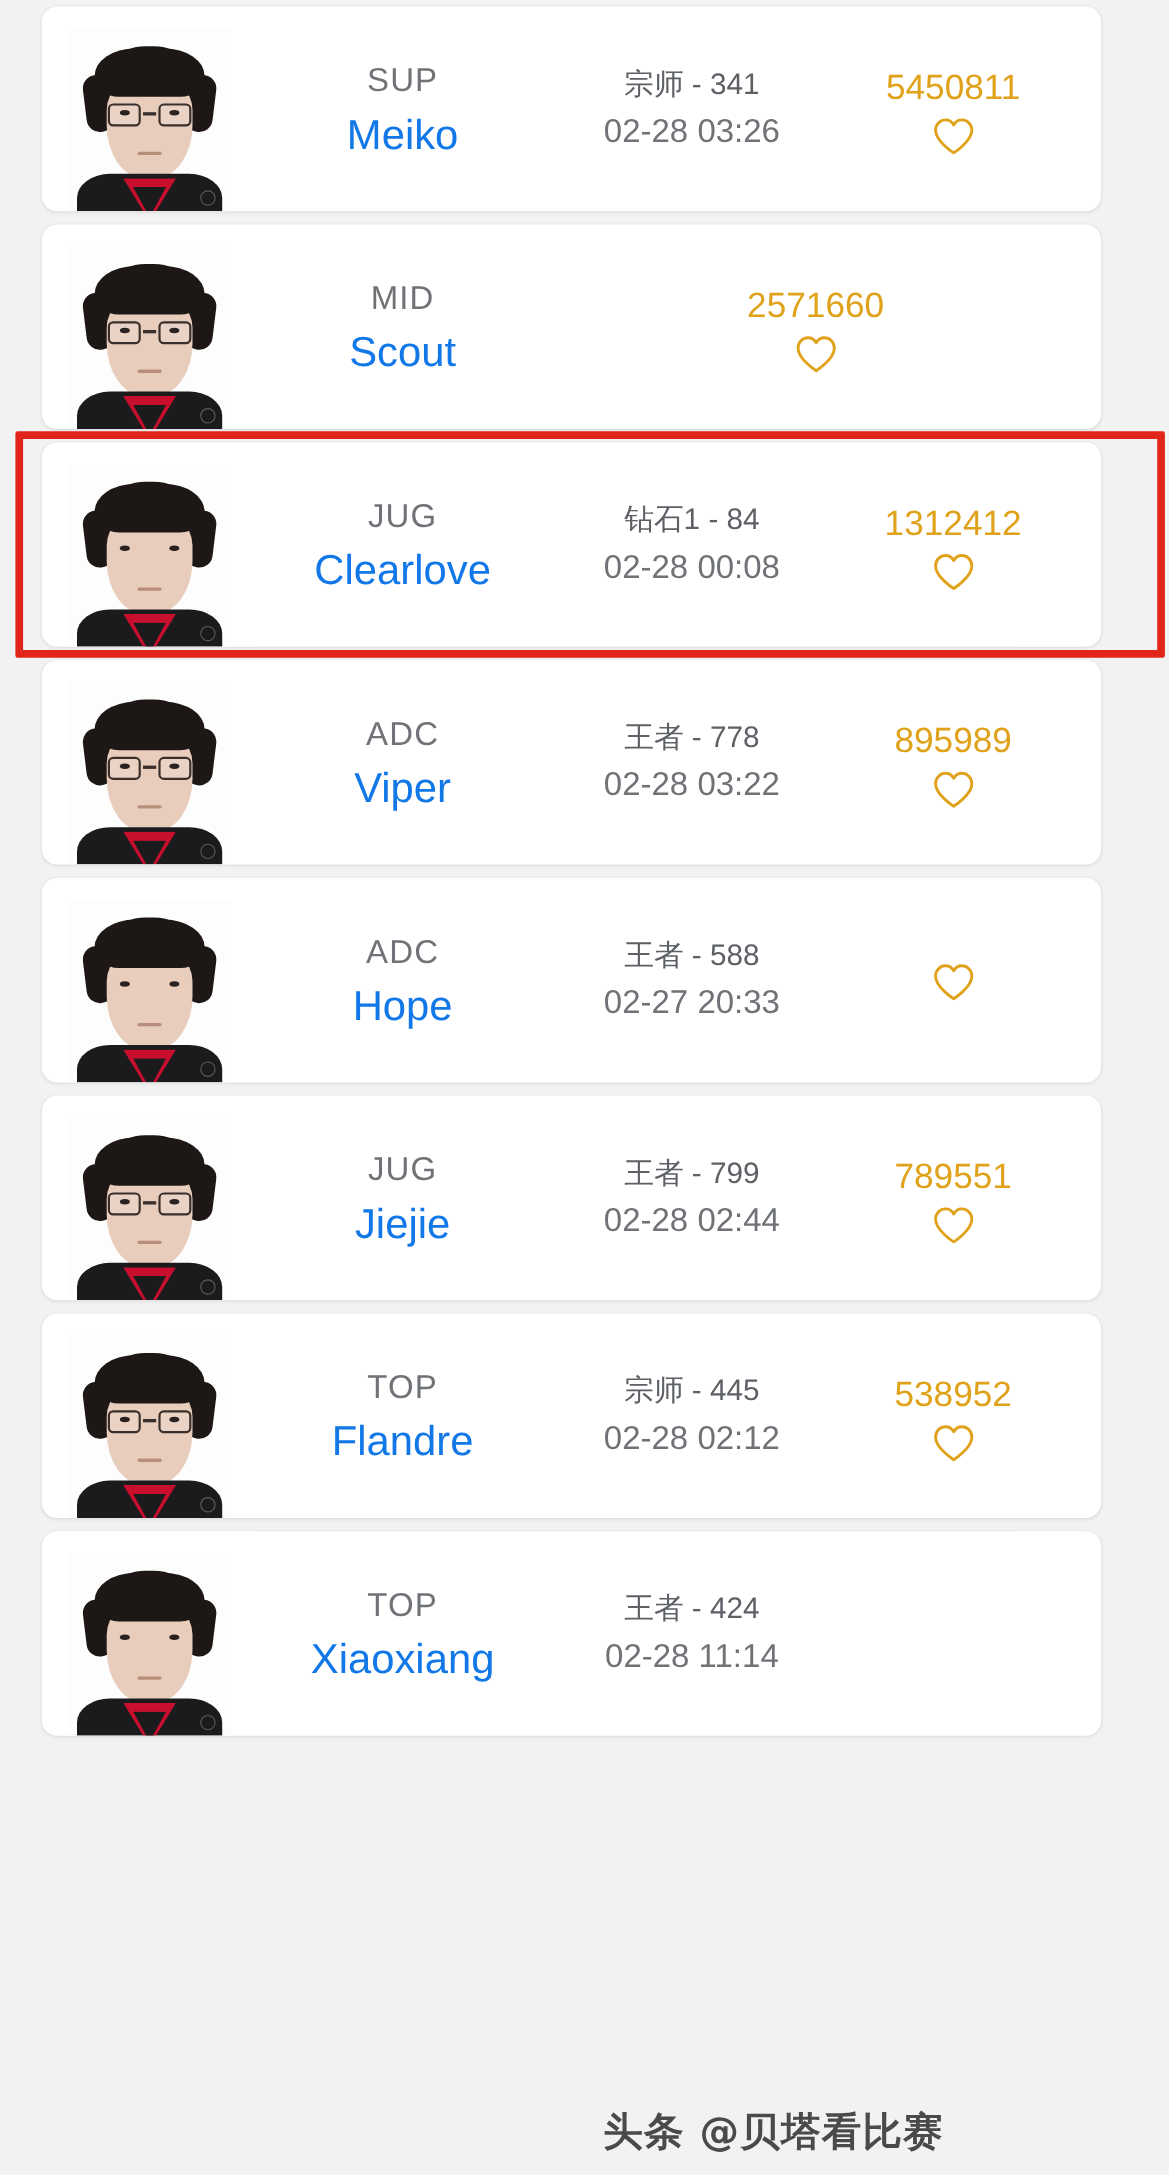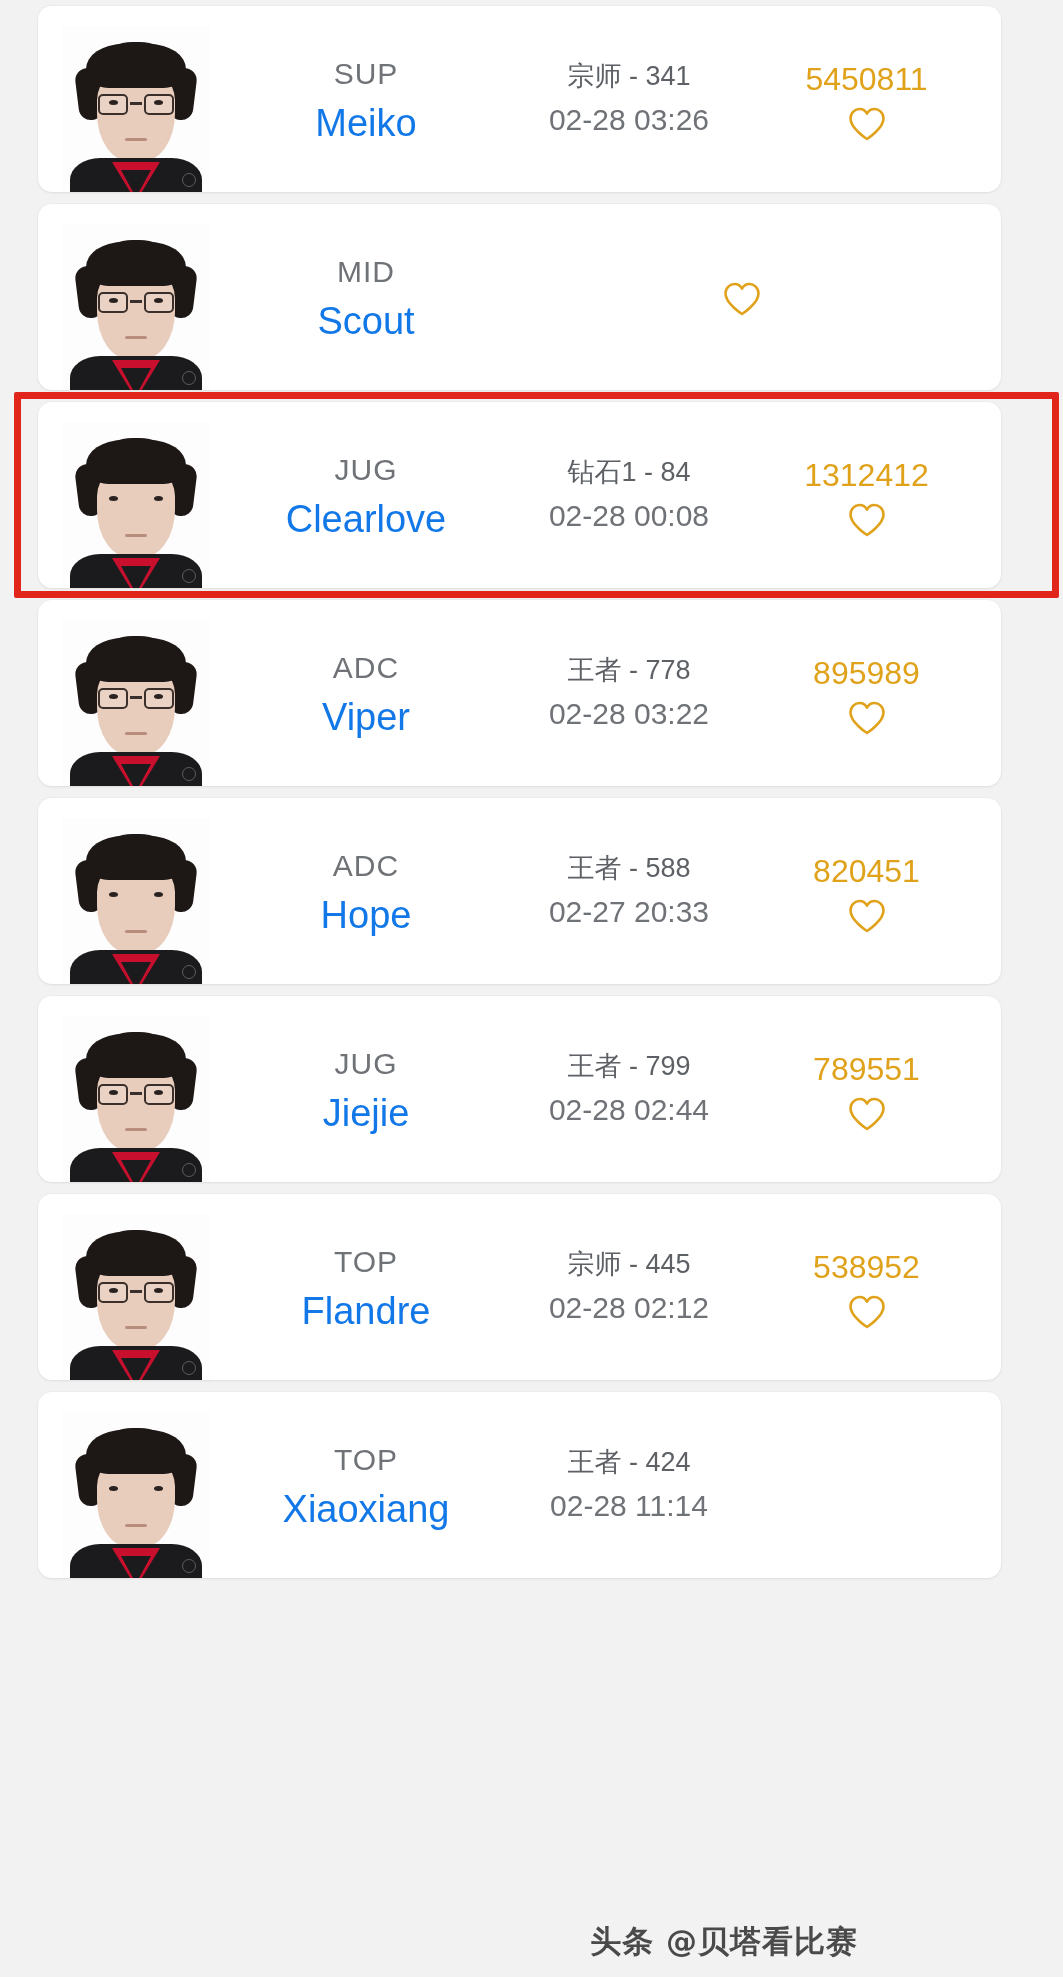--- a/index.html
+++ b/index.html
@@ -251,21 +251,21 @@
     border-radius: 2px;
     pointer-events: none;
     z-index: 30;
   }
 
   
   .watermark {
     position: absolute;
     right: 76px;
     bottom: 14px;
-    font-size: 31px;
+    font-size: 36px;
     color: #3c3c3c;
     font-weight: bold;
     letter-spacing: 1px;
     z-index: 20;
     white-space: nowrap;
     opacity: .92;
     font-family: "DejaVu Sans", "Liberation Sans", sans-serif;
   }
 </style>
 </head>
@@ -331,20 +331,21 @@
             <div class="av-collar"></div>
             <div class="av-collar-v"></div>
             <div class="av-logo"></div>
           </div>
         </div>
         <div class="col-name">
           <div class="role">MID</div>
           <div class="player">Scout</div>
         </div>
         <div class="col-fans">
+          <div class="fans">2571660</div>
           <span class="heart">
             <svg viewBox="0 0 40 36">
               <path d="M20 33 C20 33 3.5 22.5 3.5 12.5 C3.5 6.8 8 3 12.6 3 C16 3 18.6 5 20 7.6 C21.4 5 24 3 27.4 3 C32 3 36.5 6.8 36.5 12.5 C36.5 22.5 20 33 20 33 Z" fill="none" stroke="#e0a21a" stroke-width="2.6" stroke-linejoin="round"></path>
             </svg>
           </span>
         </div>
       </div>
       <div class="card" id="card-2">
         <div class="avatar-wrap">
           <div class="avatar noglasses">
@@ -434,21 +435,20 @@
         </div>
         <div class="col-name">
           <div class="role">ADC</div>
           <div class="player">Hope</div>
         </div>
         <div class="col-rank">
           <div class="rank">王者 - 588</div>
           <div class="time">02-27 20:33</div>
         </div>
         <div class="col-fans">
-          <div class="fans">820451</div>
           <span class="heart">
             <svg viewBox="0 0 40 36">
               <path d="M20 33 C20 33 3.5 22.5 3.5 12.5 C3.5 6.8 8 3 12.6 3 C16 3 18.6 5 20 7.6 C21.4 5 24 3 27.4 3 C32 3 36.5 6.8 36.5 12.5 C36.5 22.5 20 33 20 33 Z" fill="none" stroke="#e0a21a" stroke-width="2.6" stroke-linejoin="round"></path>
             </svg>
           </span>
         </div>
       </div>
       <div class="card" id="card-5">
         <div class="avatar-wrap">
           <div class="avatar">

